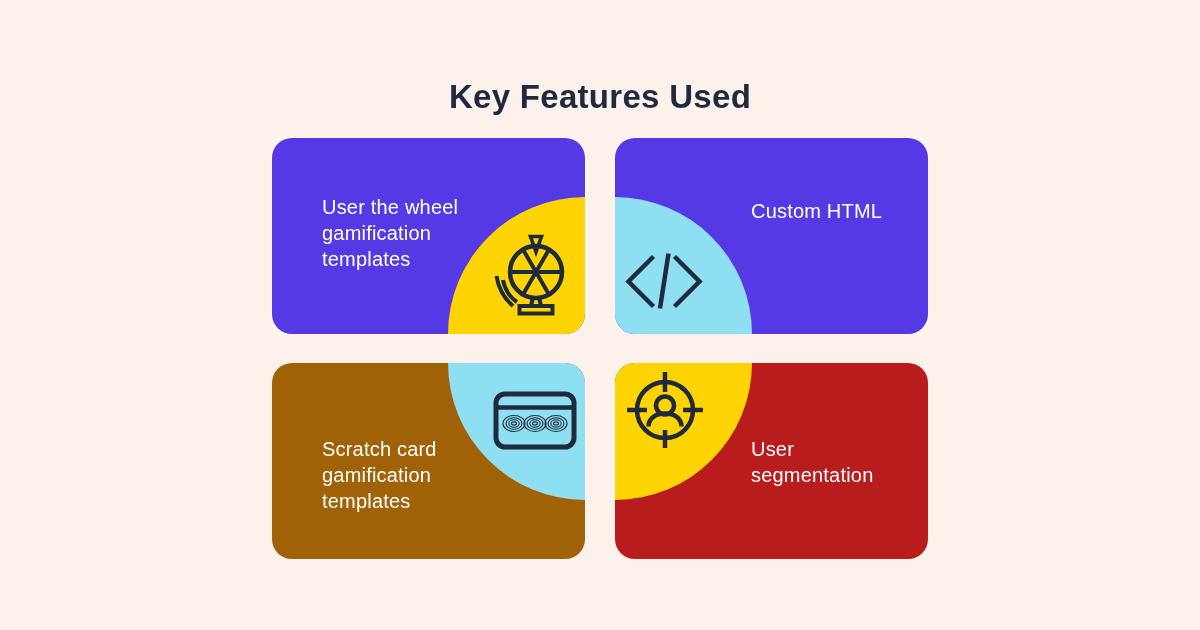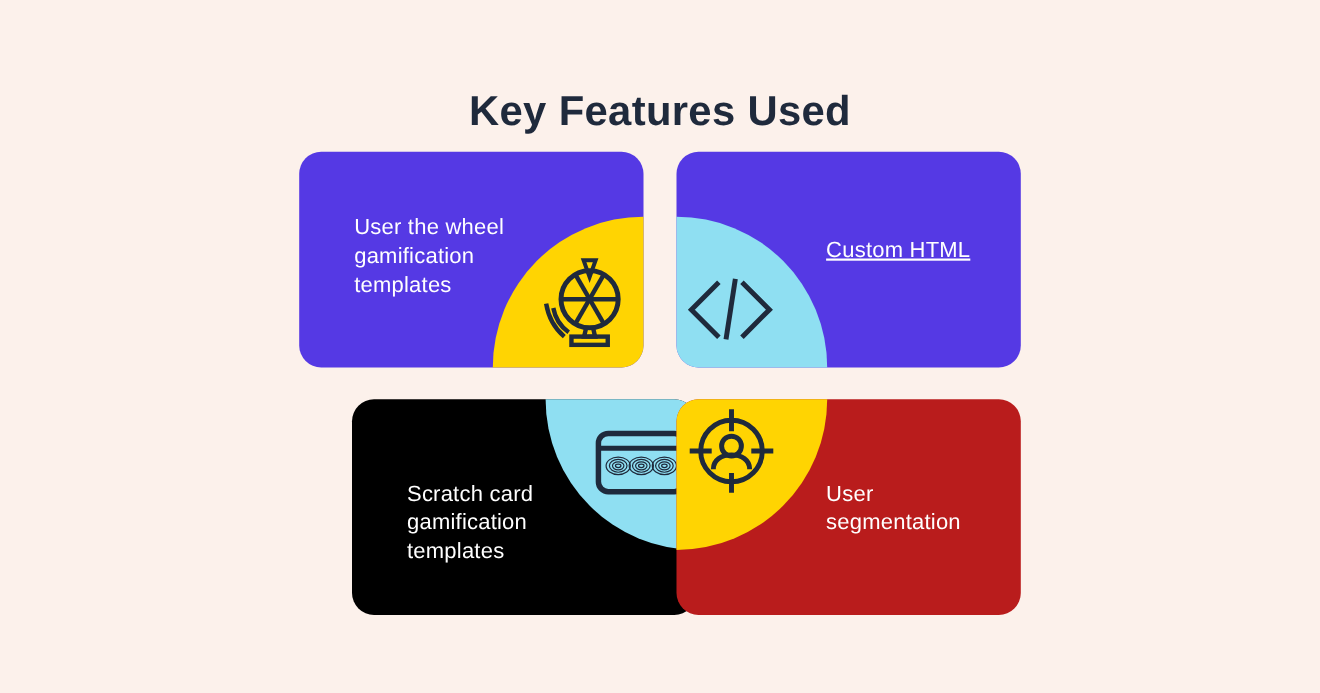--- a/index.html
+++ b/index.html
@@ -13,21 +13,21 @@
     height: 630px;
     background: #FCF1EB;
     overflow: hidden;
   }
   .page-title {
     position: absolute;
     left: 0;
     top: 56px;
     width: 1200px;
     text-align: center;
-    font-size: 38px;
+    font-size: 33px;
     font-weight: bold;
     letter-spacing: 0.3px;
     color: #1F2A3C;
   }
   .card {
     position: absolute;
     width: 313px;
     height: 196px;
     background: #5539E4;
     border-radius: 20px;
@@ -48,21 +48,21 @@
   .card-3 .corner-circle { right: -137px; top: -137px; }
   .card-4 .corner-circle { left: -137px; top: -137px; }
   .card-text {
     position: absolute;
     color: #FFFFFF;
     font-size: 20px;
     line-height: 26px;
     letter-spacing: 0.2px;
   }
   .card-1 .card-text { left: 50px; top: 56px; }
-  .card-2 .card-text { left: 136px; top: 77px; text-decoration: underline; }
+  .card-2 .card-text { left: 136px; top: 60px; }
   .card-3 .card-text { left: 50px; top: 73px; }
   .card-4 .card-text { left: 136px; top: 73px; }
   .icon { position: absolute; }
   .card-1 .icon { left: 219px; top: 93px; }
   .card-2 .icon { left: 10px; top: 112px; }
   .card-3 .icon { left: 221px; top: 28px; }
   .card-4 .icon { left: 4px; top: 1px; }
   .icon svg { display: block; }
 </style>
 </head>
@@ -101,21 +101,21 @@
         <path d="M28.5,6.5 L3.5,31.5 L28.5,56.5" stroke-width="4.5"></path>
         <path d="M43.5,3.5 L35,58.5" stroke-width="4.5"></path>
         <path d="M49.5,6.5 L74.5,31.5 L49.5,56.5" stroke-width="4.5"></path>
       </svg>
     </div>
     <div class="card-text">
       <div>Custom HTML</div>
     </div>
   </div>
 
-  <div class="card card-3" style="background: #000000; margin-left: 48px;">
+  <div class="card card-3" style="background: #a16207;">
     <div class="corner-circle" style="background: rgb(143, 223, 242);"></div>
     <div class="icon">
       <svg width="84" height="60" viewBox="0 0 84 60" fill="none" stroke="#1F2A3C">
         <rect x="3" y="3" width="78" height="53" rx="9" stroke-width="5"></rect>
         <path d="M3,16.5 L81,16.5" stroke-width="4.5"></path>
         <g stroke-width="1.1">
           <ellipse cx="21" cy="32.5" rx="11" ry="8"></ellipse>
           <ellipse cx="21" cy="32.5" rx="8" ry="5.8"></ellipse>
           <ellipse cx="21" cy="32.5" rx="5.2" ry="3.7"></ellipse>
           <ellipse cx="21" cy="32.5" rx="2.5" ry="1.6"></ellipse>

